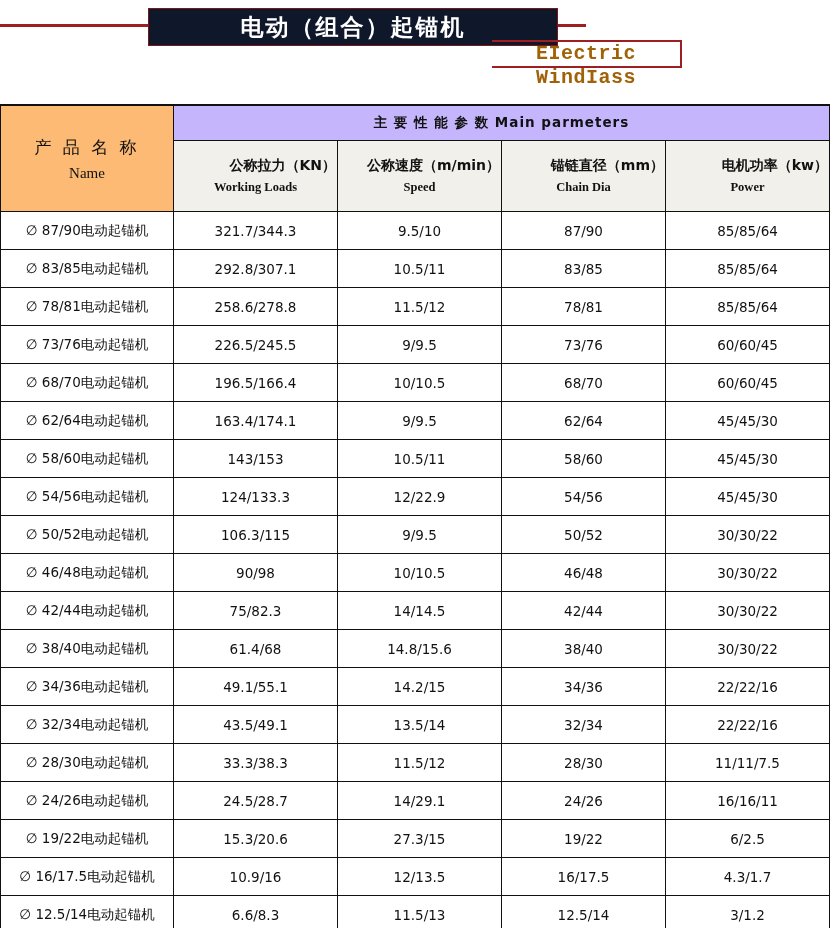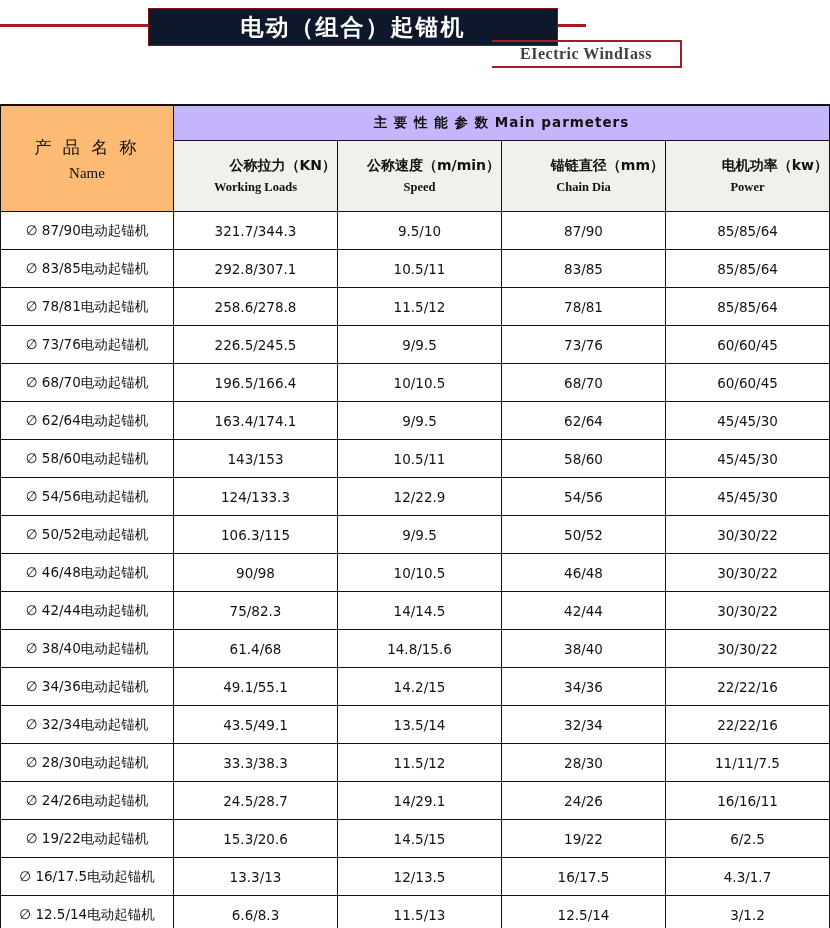--- a/index.html
+++ b/index.html
@@ -64,24 +64,24 @@
     width: 188px;
     height: 24px;
     border-top: 2px solid #9d1f22;
     border-bottom: 2px solid #9d1f22;
     border-right: 2px solid #9d1f22;
   }
   .subtitle-box .title-en {
     display: block;
     text-align: center;
     line-height: 24px;
-    color: #404040;
-    font-size: 16px;
+    color: #a16207;
+    font-size: 20px;
     font-weight: bold;
-    font-family: Liberation Serif, serif;
+    font-family: Liberation Mono, monospace;
     letter-spacing: 0.5px;
   }
 
   
   .table-wrap {
     position: absolute;
     left: 0px;
     top: 104px;
     width: 830px;
   }
@@ -305,27 +305,27 @@
       <tr>
         <td class="name-cell">∅ 24/26电动起锚机</td>
         <td class="val-cell">24.5/28.7</td>
         <td class="val-cell">14/29.1</td>
         <td class="val-cell">24/26</td>
         <td class="val-cell">16/16/11</td>
       </tr>
       <tr>
         <td class="name-cell">∅ 19/22电动起锚机</td>
         <td class="val-cell">15.3/20.6</td>
-        <td class="val-cell">14.5/15</td>
+        <td class="val-cell">27.3/15</td>
         <td class="val-cell">19/22</td>
         <td class="val-cell">6/2.5</td>
       </tr>
       <tr>
         <td class="name-cell">∅ 16/17.5电动起锚机</td>
-        <td class="val-cell">13.3/13</td>
+        <td class="val-cell">10.9/16</td>
         <td class="val-cell">12/13.5</td>
         <td class="val-cell">16/17.5</td>
         <td class="val-cell">4.3/1.7</td>
       </tr>
       <tr>
         <td class="name-cell bottom-border-thick">∅ 12.5/14电动起锚机</td>
         <td class="val-cell bottom-border-thick">6.6/8.3</td>
         <td class="val-cell bottom-border-thick">11.5/13</td>
         <td class="val-cell bottom-border-thick">12.5/14</td>
         <td class="val-cell bottom-border-thick">3/1.2</td>

